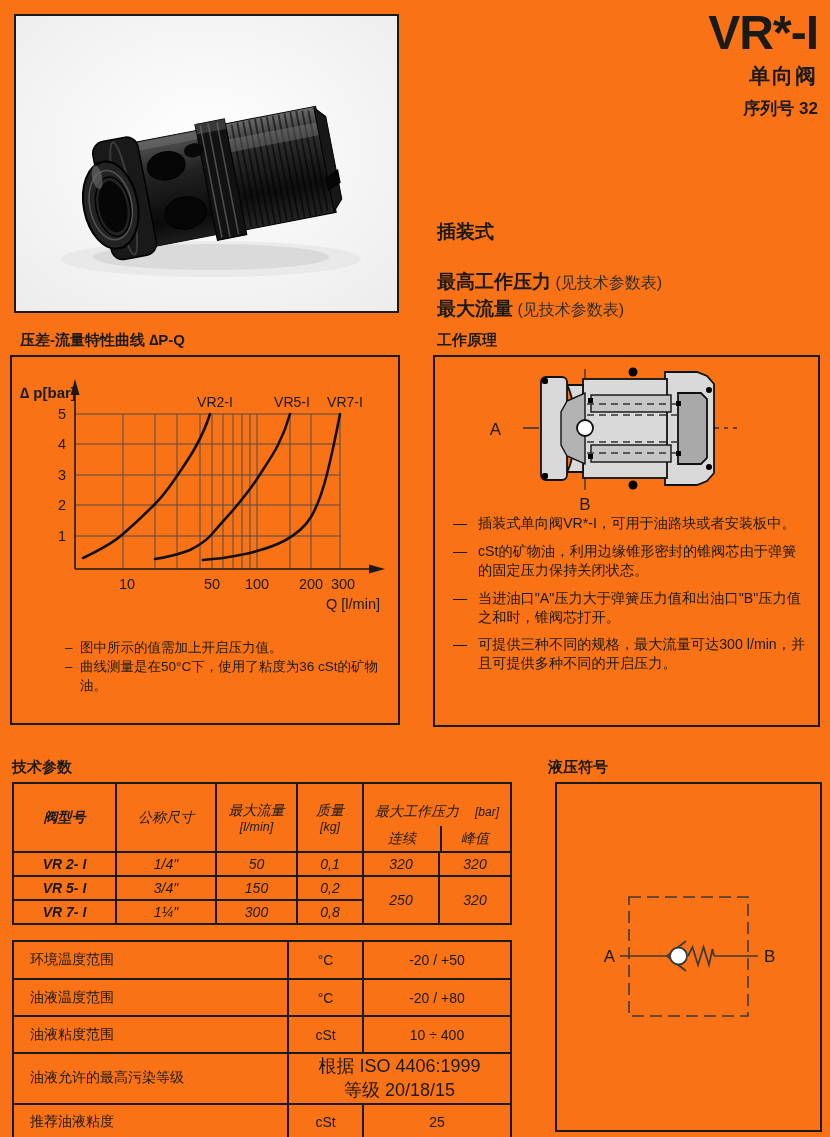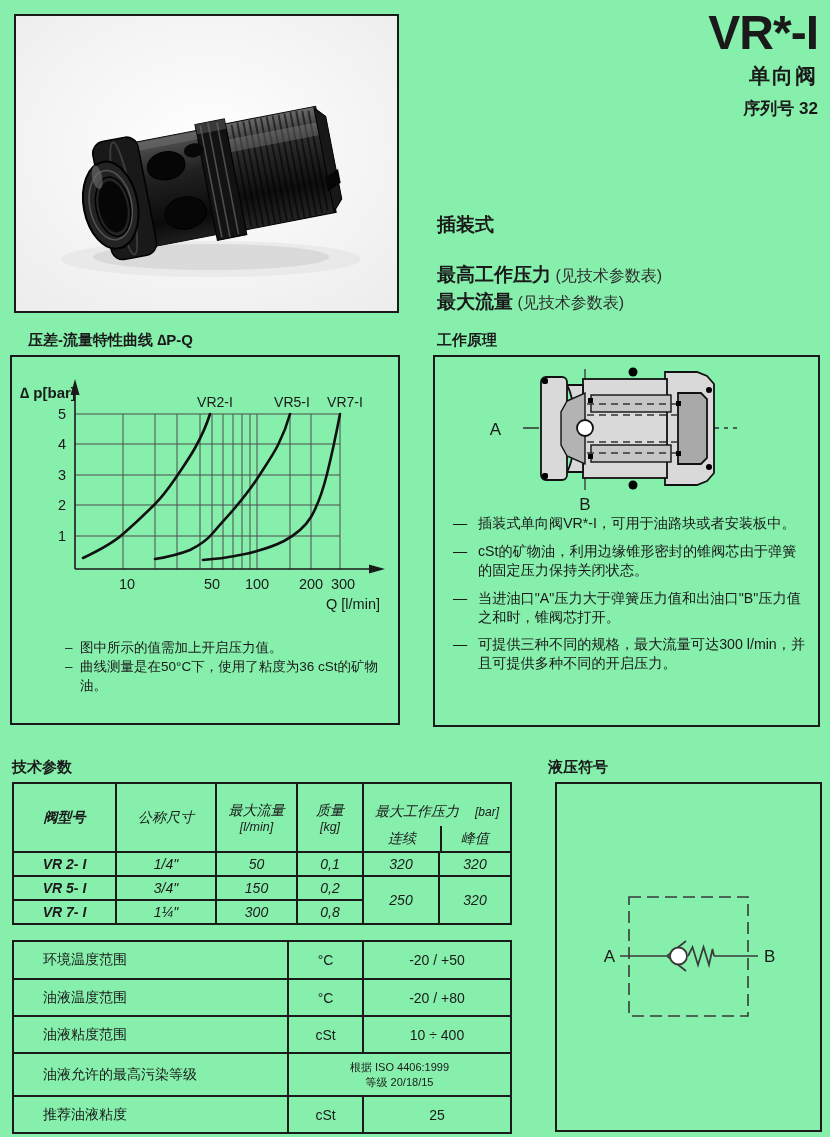--- a/index.html
+++ b/index.html
@@ -1,40 +1,40 @@
 <!DOCTYPE html>
 <html><head>
 <meta charset="utf-8">
 <style>
   * { margin:0; padding:0; box-sizing:border-box; }
   body { background:#888; }
   .page {
-    position:relative; width:830px; height:1137px; background:#86efac;
+    position:relative; width:830px; height:1137px; background:#f97316;
     font-family:"Liberation Sans","DejaVu Sans",sans-serif; color:#1a1a1a;
     overflow:hidden; margin:0 auto;
   }
   .abs { position:absolute; }
 
   
   .photo-box { left:14px; top:14px; width:385px; height:299px; border:2px solid #1a1a1a; background:#fff; }
 
   
   .title-block { right:12px; top:8px; text-align:right; }
   .model  { font-size:48px; font-weight:bold; letter-spacing:-1px; line-height:1.05; }
   .type-name { font-size:21px; font-weight:bold; letter-spacing:2px; margin-top:4px; }
   .series { font-size:17px; font-weight:bold; margin-top:7px; }
 
   
   .intro { left:437px; top:212px; }
-  .intro .mount { font-size:19px; font-weight:bold; margin-bottom:24px; }
+  .intro .mount { font-size:19px; font-weight:bold; margin-bottom:24px;margin-top:7px; }
   .intro .line  { font-size:19px; font-weight:bold; line-height:1.42; }
   .intro .line .r { font-size:16px; font-weight:normal; color:#2e2e2e; }
 
   .section-title { position:absolute; font-size:15px; font-weight:bold; }
-  .chart-title     { left:28px;  top:331px; }
+  .chart-title     { left:20px;  top:331px; }
   .principle-title { left:437px; top:331px; }
   .tech-title      { left:12px;  top:758px; }
   .symbol-title    { left:548px; top:758px; }
 
   
   .chart-box { left:10px; top:355px; width:390px; height:370px; border:2px solid #1a1a1a; }
   .chart-notes { position:absolute; left:53px; top:281px; width:324px; font-size:13.5px; line-height:1.42; }
   .note { display:flex; }
   .note .dash { width:15px; flex:none; }
 
@@ -53,22 +53,22 @@
   .t1 .col-model { font-weight:bold; }
   .unit-sub { font-size:12.5px; }
   .press-th { padding:0; }
   .ph-top { height:29px; display:flex; align-items:center; justify-content:center; gap:16px;margin-top:13px; }
   .ph-top .unit-sub { font-size:12px; }
   .ph-bot { display:flex; height:25px; }
   .ph-cell { display:flex; align-items:center; justify-content:center; }
   .ph-cell.c1 { width:76px; }
   .ph-cell.c2 { width:68px; border-left:2px solid #1a1a1a; }
   .t2 { left:12px; top:940px; width:498px; }
-  .t2 td.lbl { text-align:left; padding-left:29px; }
-  .t2 .iso { font-size:11px; line-height:1.35; }
+  .t2 td.lbl { text-align:left; padding-left:16px; }
+  .t2 .iso { font-size:18px; line-height:1.35; }
 
   
   .symbol-box { left:555px; top:782px; width:267px; height:350px; border:2px solid #1a1a1a; }
 
   svg text { font-family:"Liberation Sans","DejaVu Sans",sans-serif; fill:#1a1a1a; }
 </style>
 </head>
 <body>
 
 <div class="page">

